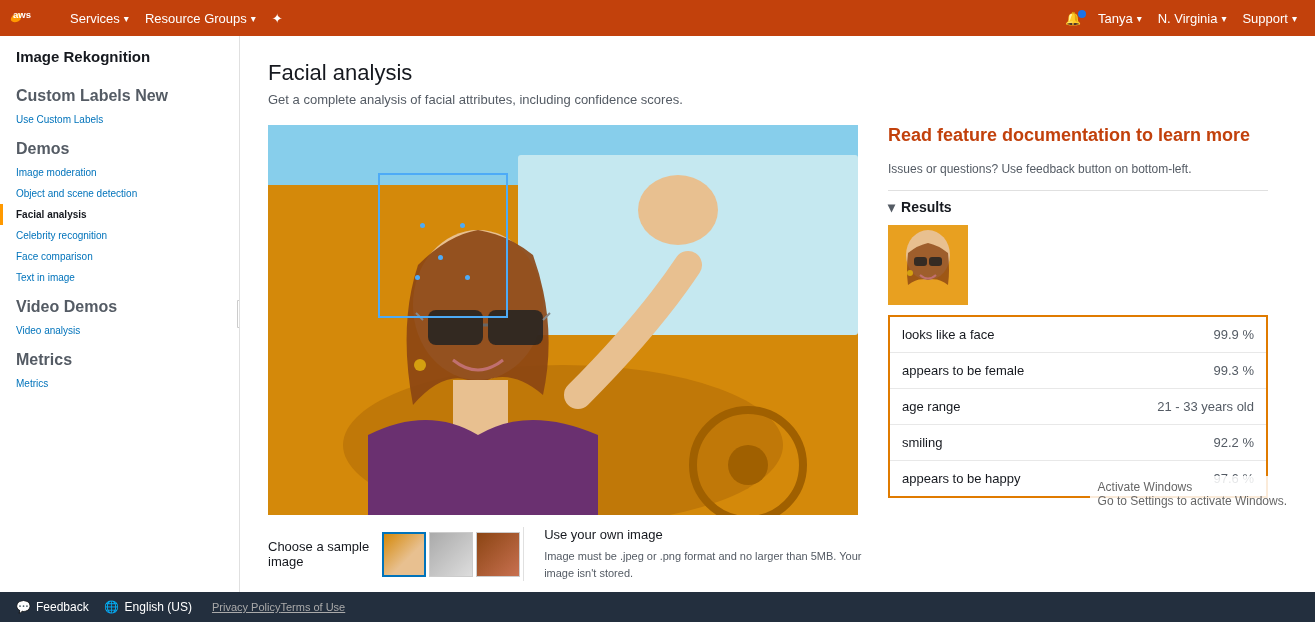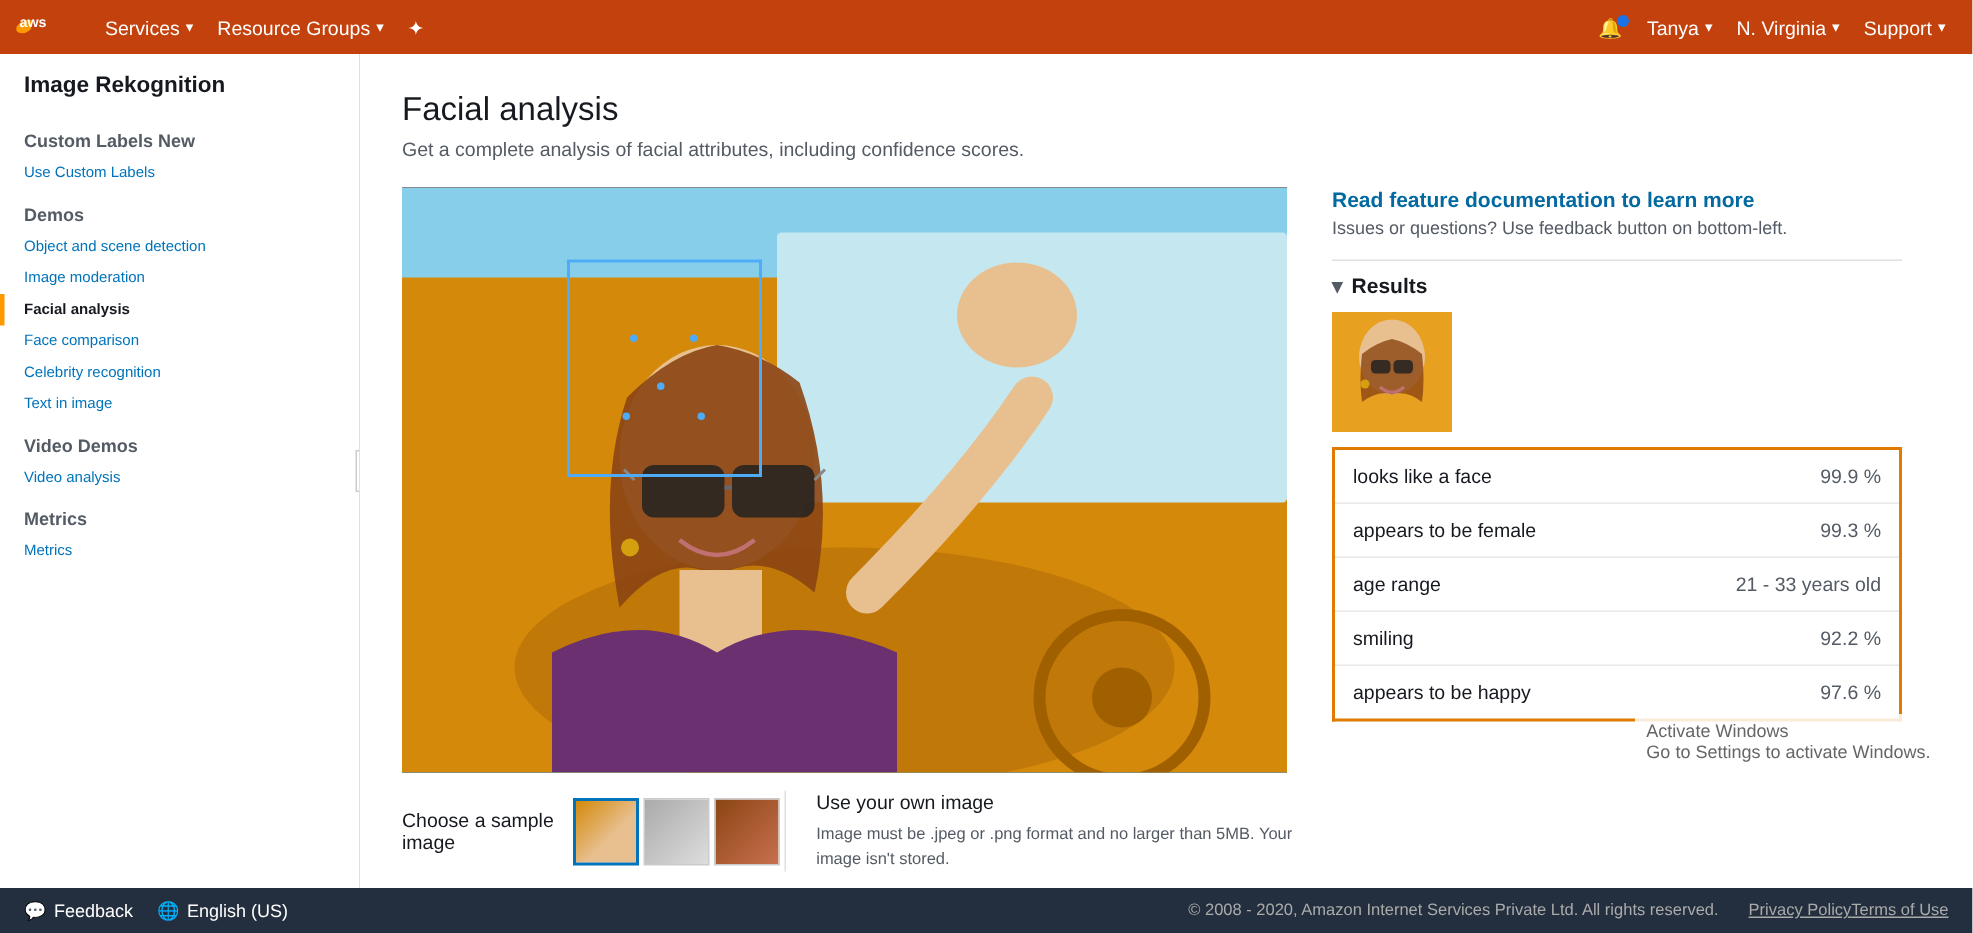--- a/index.html
+++ b/index.html
@@ -69,21 +69,21 @@
       z-index: 10;
     }
     .sidebar-title {
       font-size: 15px;
       font-weight: bold;
       color: #16191f;
       margin-bottom: 8px;
       padding: 12px 16px 4px;
     }
     .sidebar-category {
-      font-size: 12px;
+      font-size: 16px;
       color: #545b64;
       font-weight: bold;
       padding: 10px 16px 4px;
       text-transform: none;
     }
     .sidebar-link {
       display: block;
       padding: 5px 16px;
       color: #0073bb;
       font-size: 10px;
@@ -146,26 +146,26 @@
       padding-left: 20px;
       border-left: 1px solid #e0e0e0;
       min-width: 200px;
     }
     .own-image-label { font-size: 13px; font-weight: 500; color: #16191f; margin-bottom: 6px; }
     .own-image-note { font-size: 11px; color: #545b64; line-height: 1.5; }
 
     
     .results-panel { width: 380px; min-width: 340px; }
     .docs-link {
-      color: #0369a1;
-      font-size: 14px;
+      color: #c2410c;
+      font-size: 18px;
       font-weight: bold;
       text-decoration: none;
       display: block;
-      margin-bottom: 4px;
+      margin-bottom: 16px;
     }
     .docs-hint { font-size: 12px; color: #545b64; margin-bottom: 14px; }
 
     .results-header {
       display: flex;
       align-items: center;
       font-size: 14px;
       font-weight: bold;
       color: #16191f;
       border-top: 1px solid #e0e0e0;
@@ -292,25 +292,25 @@
 
     <div>
       <div class="sidebar-category">
         <span>Custom Labels</span>
         <span class="badge-new">New</span>
       </div>
       <a class="sidebar-link">Use Custom Labels</a>
     </div>
 
     <div class="sidebar-category">Demos</div>
+    <a class="sidebar-link">Image moderation</a>
     <a class="sidebar-link">Object and scene detection</a>
-    <a class="sidebar-link">Image moderation</a>
     <a class="sidebar-link active">Facial analysis</a>
+    <a class="sidebar-link">Celebrity recognition</a>
     <a class="sidebar-link">Face comparison</a>
-    <a class="sidebar-link">Celebrity recognition</a>
     <a class="sidebar-link">Text in image</a>
 
     <div class="sidebar-category">Video Demos</div>
     <a class="sidebar-link">Video analysis</a>
 
     <div class="sidebar-category">Metrics</div>
     <a class="sidebar-link">Metrics</a>
 
     <div class="sidebar-collapse-btn">◀</div>
   </aside>
@@ -441,18 +441,17 @@
 
 <footer class="footer">
   <div class="feedback-btn">
     <span>💬</span>
     <span>Feedback</span>
   </div>
   <div class="language-btn">
     <span>🌐</span>
     <span>English (US)</span>
   </div>
-  <div class="copyright">© 2008 - 2020, Amazon Internet Services Private Ltd. All rights reserved.</div>
   <div class="footer-links">
     <span class="footer-link">Privacy Policy</span>
     <span class="footer-link">Terms of Use</span>
   </div>
 </footer>
 
 </body></html>

